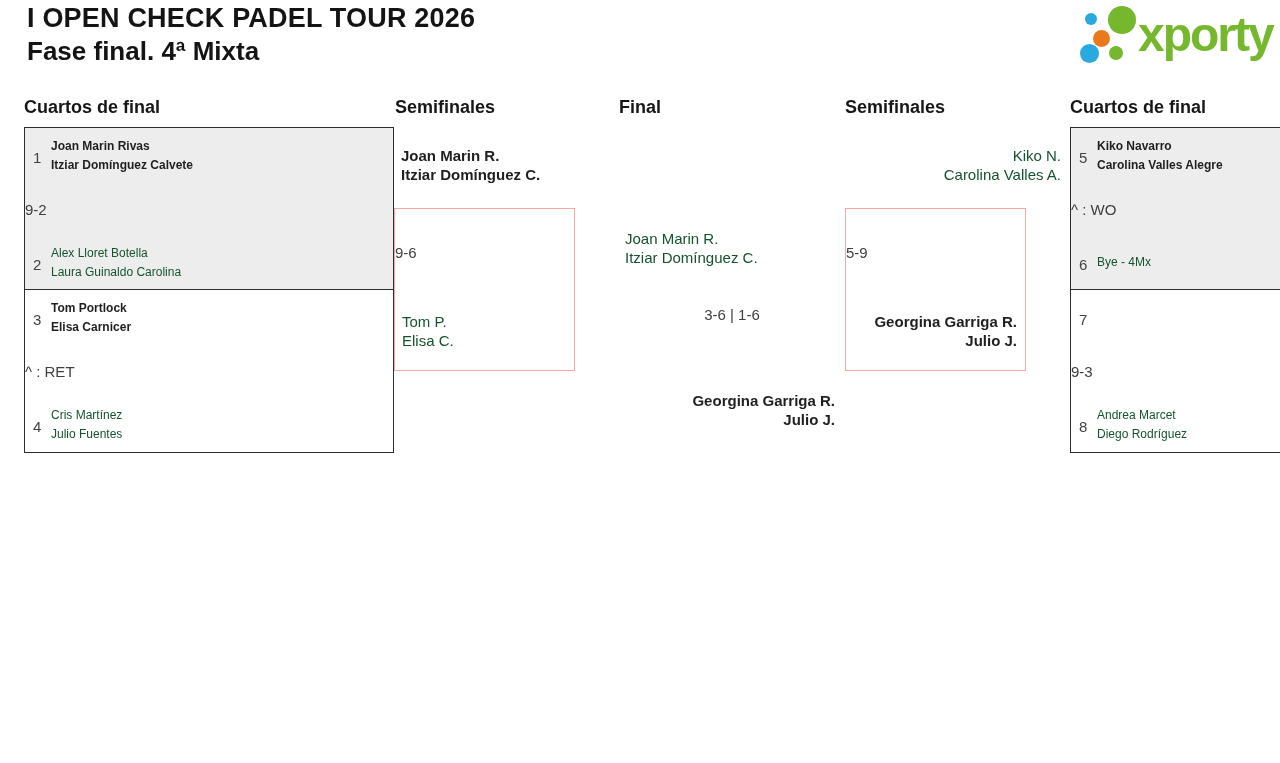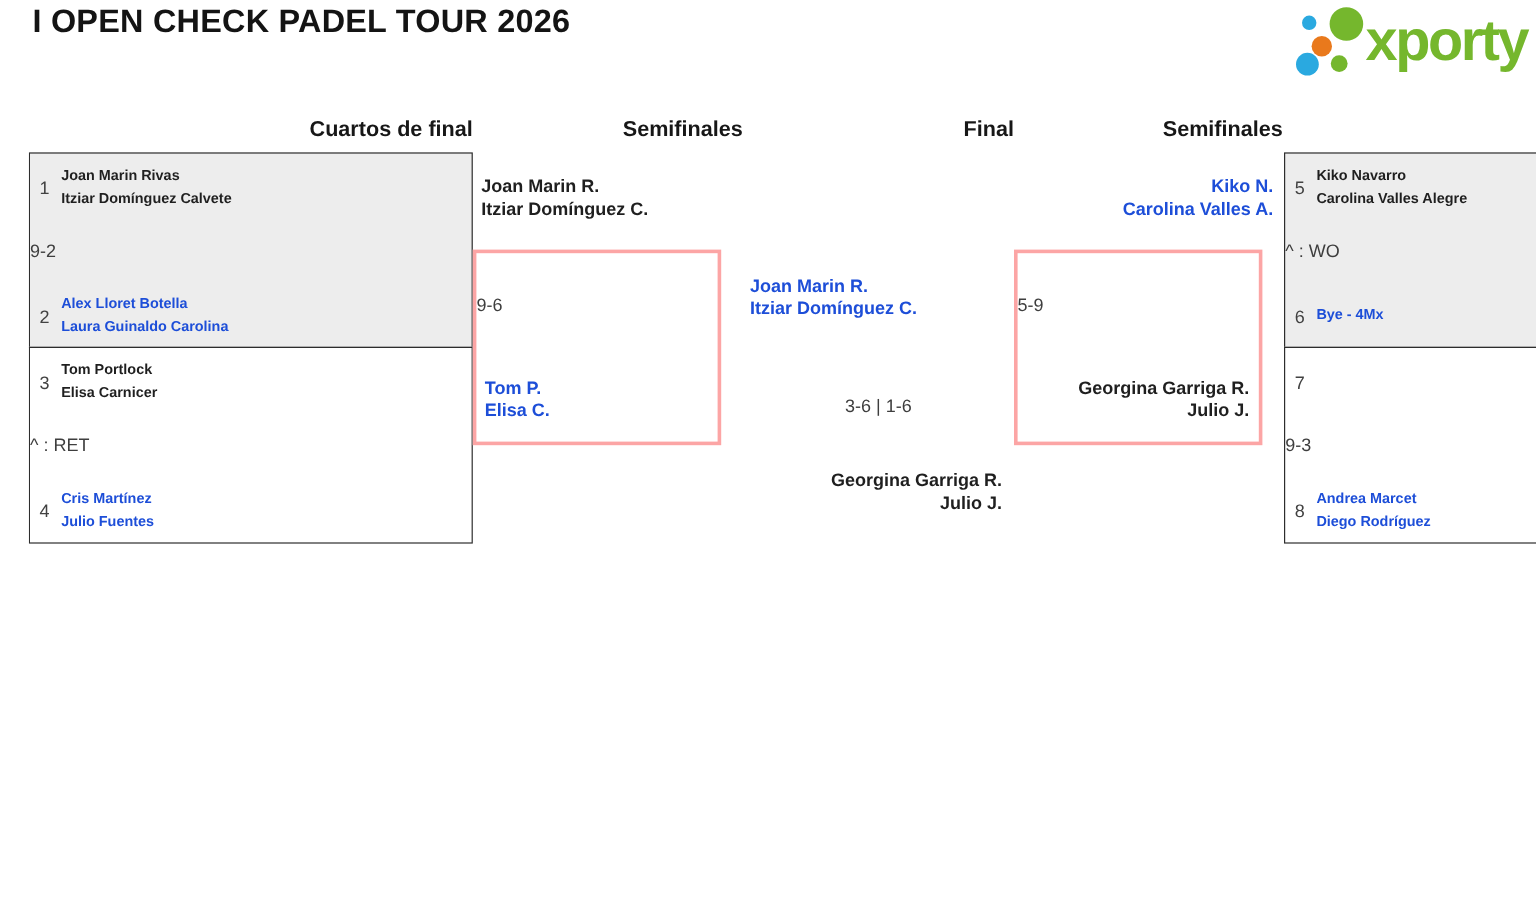--- a/index.html
+++ b/index.html
@@ -27,60 +27,60 @@
   .dot-green-sm { left:37px; top:43px; width:14px; height:14px; background:#75b72d; }
   .logo-word {
     position:absolute; left:66px; top:4px;
     font-size:48px; font-weight:700; letter-spacing:-2px;
     color:#75b72d; line-height:56px;
   }
 
   
   .round-header {
     position:absolute; top:96px; height:24px;
-    text-align:right; font-size:18px; font-weight:700; color:#171717;
+    text-align:left; font-size:18px; font-weight:700; color:#171717;
     line-height:22px; white-space:nowrap;
   }
   .rh-1 { left:0;      width:370px; }
   .rh-2 { left:371px;  width:224px; }
   .rh-3 { left:595px;  width:226px; }
   .rh-4 { left:821px;  width:224px; }
   .rh-5 { left:1046px; width:370px; }
 
   
   .match-box {
     position:absolute; width:370px; height:163px;
     border:1px solid #2d2d2d; background:#ffffff;
   }
   .match-box.gray { background:#ededed; }
   .qf1 { left:0;      top:127px; }
   .qf2 { left:0;      top:289px; height:164px; }
   .qf3 { left:1046px; top:127px; }
   .qf4 { left:1046px; top:289px; height:164px; }
 
   .sf-box {
-    position:absolute; width:207px; height:163px;
-    border:3px solid #fca5a5; background:#ffffff; top:208px;
+    position:absolute; width:181px; height:163px;
+    border:1px solid #fca5a5; background:#ffffff; top:208px;
   }
   .sfL { left:370px; }
   .sfR { left:821px; }
 
   .seed {
     position:absolute; left:8px; width:16px;
     font-size:15px; color:#424242; line-height:19px;
   }
   .seed-top    { top:20px; }
   .seed-bottom { top:127px; }
 
   .team { position:absolute; left:26px; font-size:12px; line-height:19px; white-space:nowrap; }
   .team-top    { top:9px; }
   .team-bottom { top:116px; }
   .team-bottom-single { top:125px; }
   .winner { font-weight:700; color:#1f1f1f; }
-  .loser  { font-weight:700; color:#1d4ed8; }
+  .loser  { font-weight:400; color:#14532d; }
 
   .score {
     position:absolute; left:0; width:100%; 
     font-size:15px; color:#3e3e3e; line-height:19px;
   }
   .score-qf { top:72px; }
   .score-sf { top:34px; }
 
   
   .sf-names {
@@ -92,31 +92,32 @@
   
   .float-names {
     position:absolute; font-size:15px; line-height:19px; white-space:nowrap;
   }
   .fn-sfL-winner { left:377px; top:146px; }
   .fn-sfR-loser  { right:243px; top:146px; text-align:right; }
   .fn-final-team1 { left:601px; top:229px; }
   .fn-final-winner { right:469px; top:391px; text-align:right; }
 
   .final-score {
-    position:absolute; left:595px; width:226px; top:329px;
+    position:absolute; left:595px; width:226px; top:305px;
     text-align:center; font-size:15px; color:#3e3e3e; line-height:19px;
   }
 </style>
 </head>
 <body>
 
 <div id="app">
 
   <div class="title-block">
     <div class="page-title">I OPEN CHECK PADEL TOUR 2026</div>
+    <div class="page-subtitle">Fase final. 4ª Mixta</div>
   </div>
 
   <div class="logo">
     <span class="dot dot-blue-sm"></span>
     <span class="dot dot-green-lg"></span>
     <span class="dot dot-orange"></span>
     <span class="dot dot-blue-lg"></span>
     <span class="dot dot-green-sm"></span>
     <span class="logo-word">xporty</span>
   </div>

